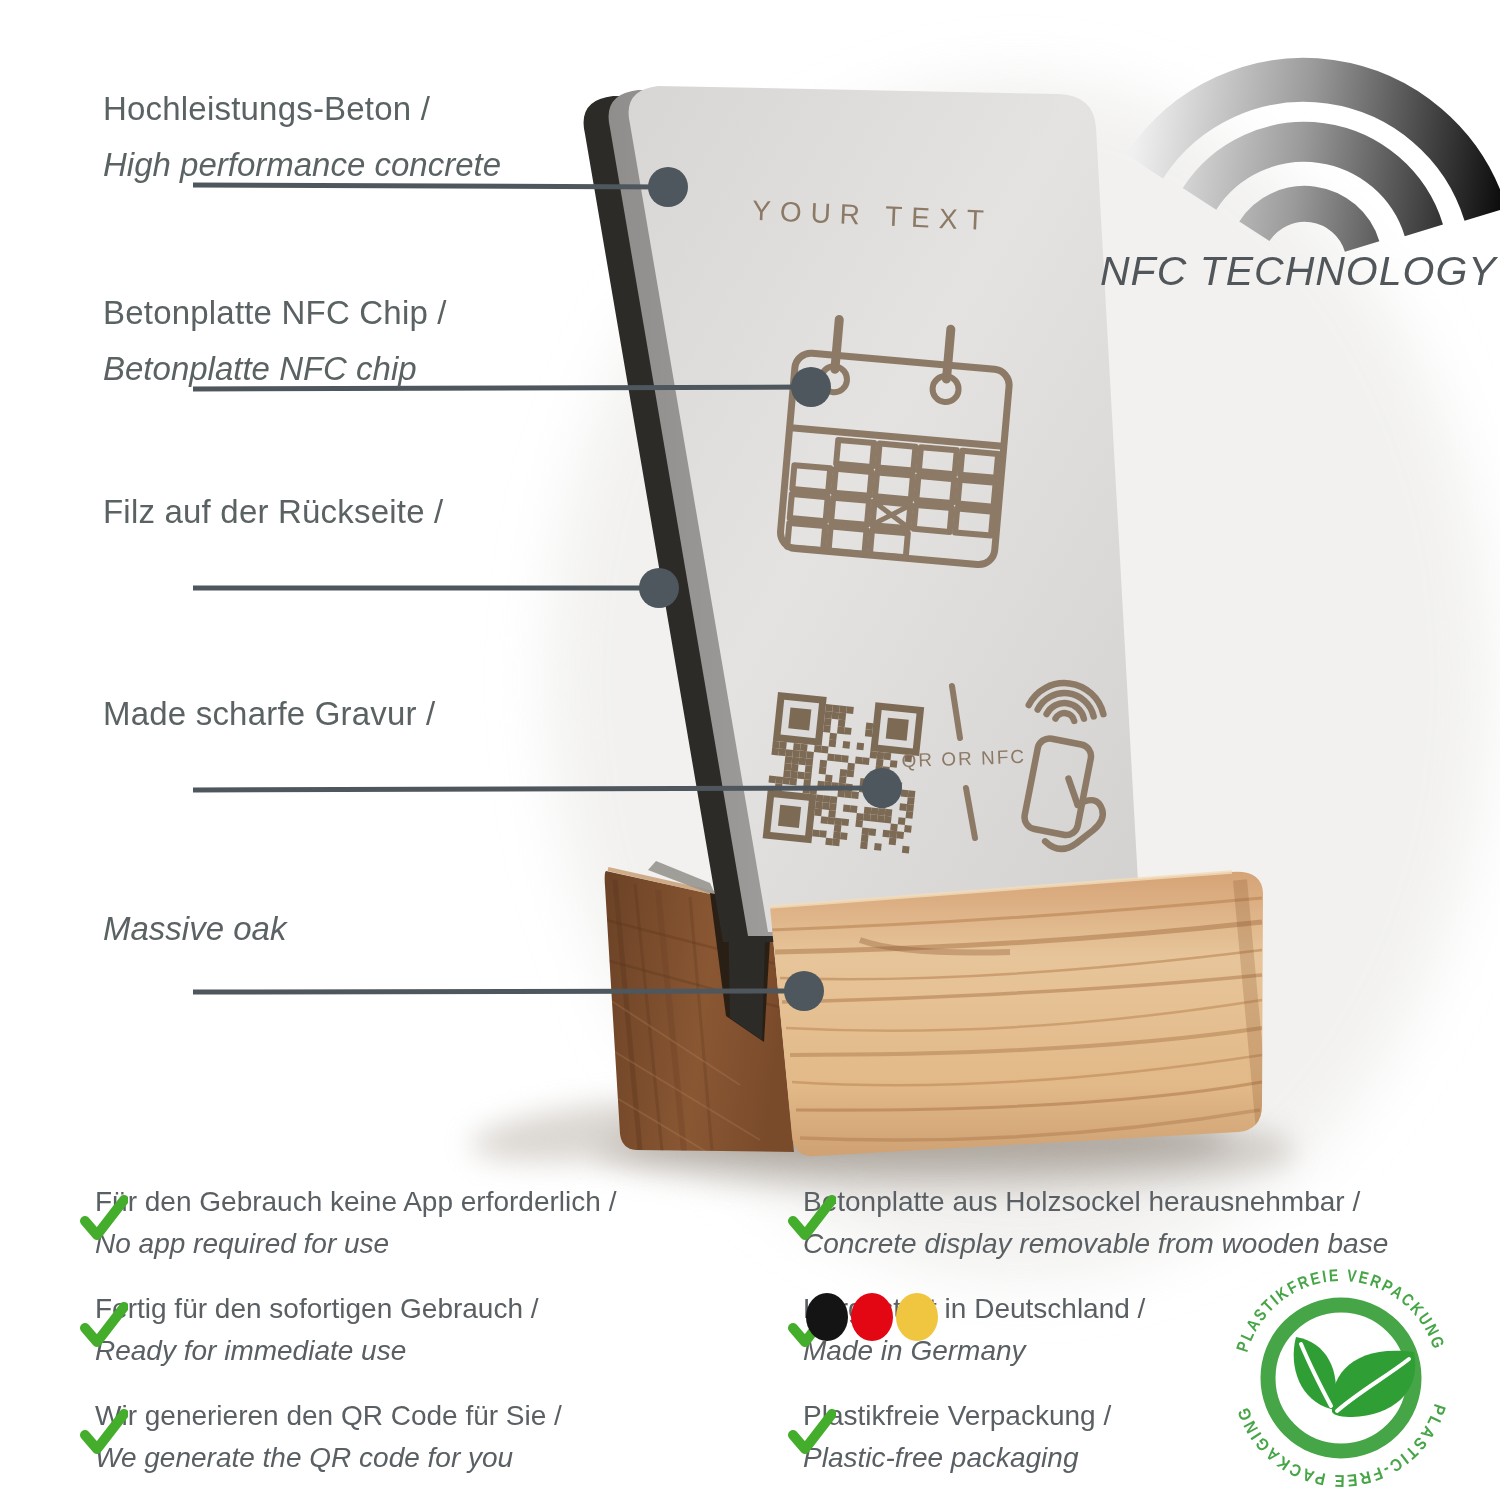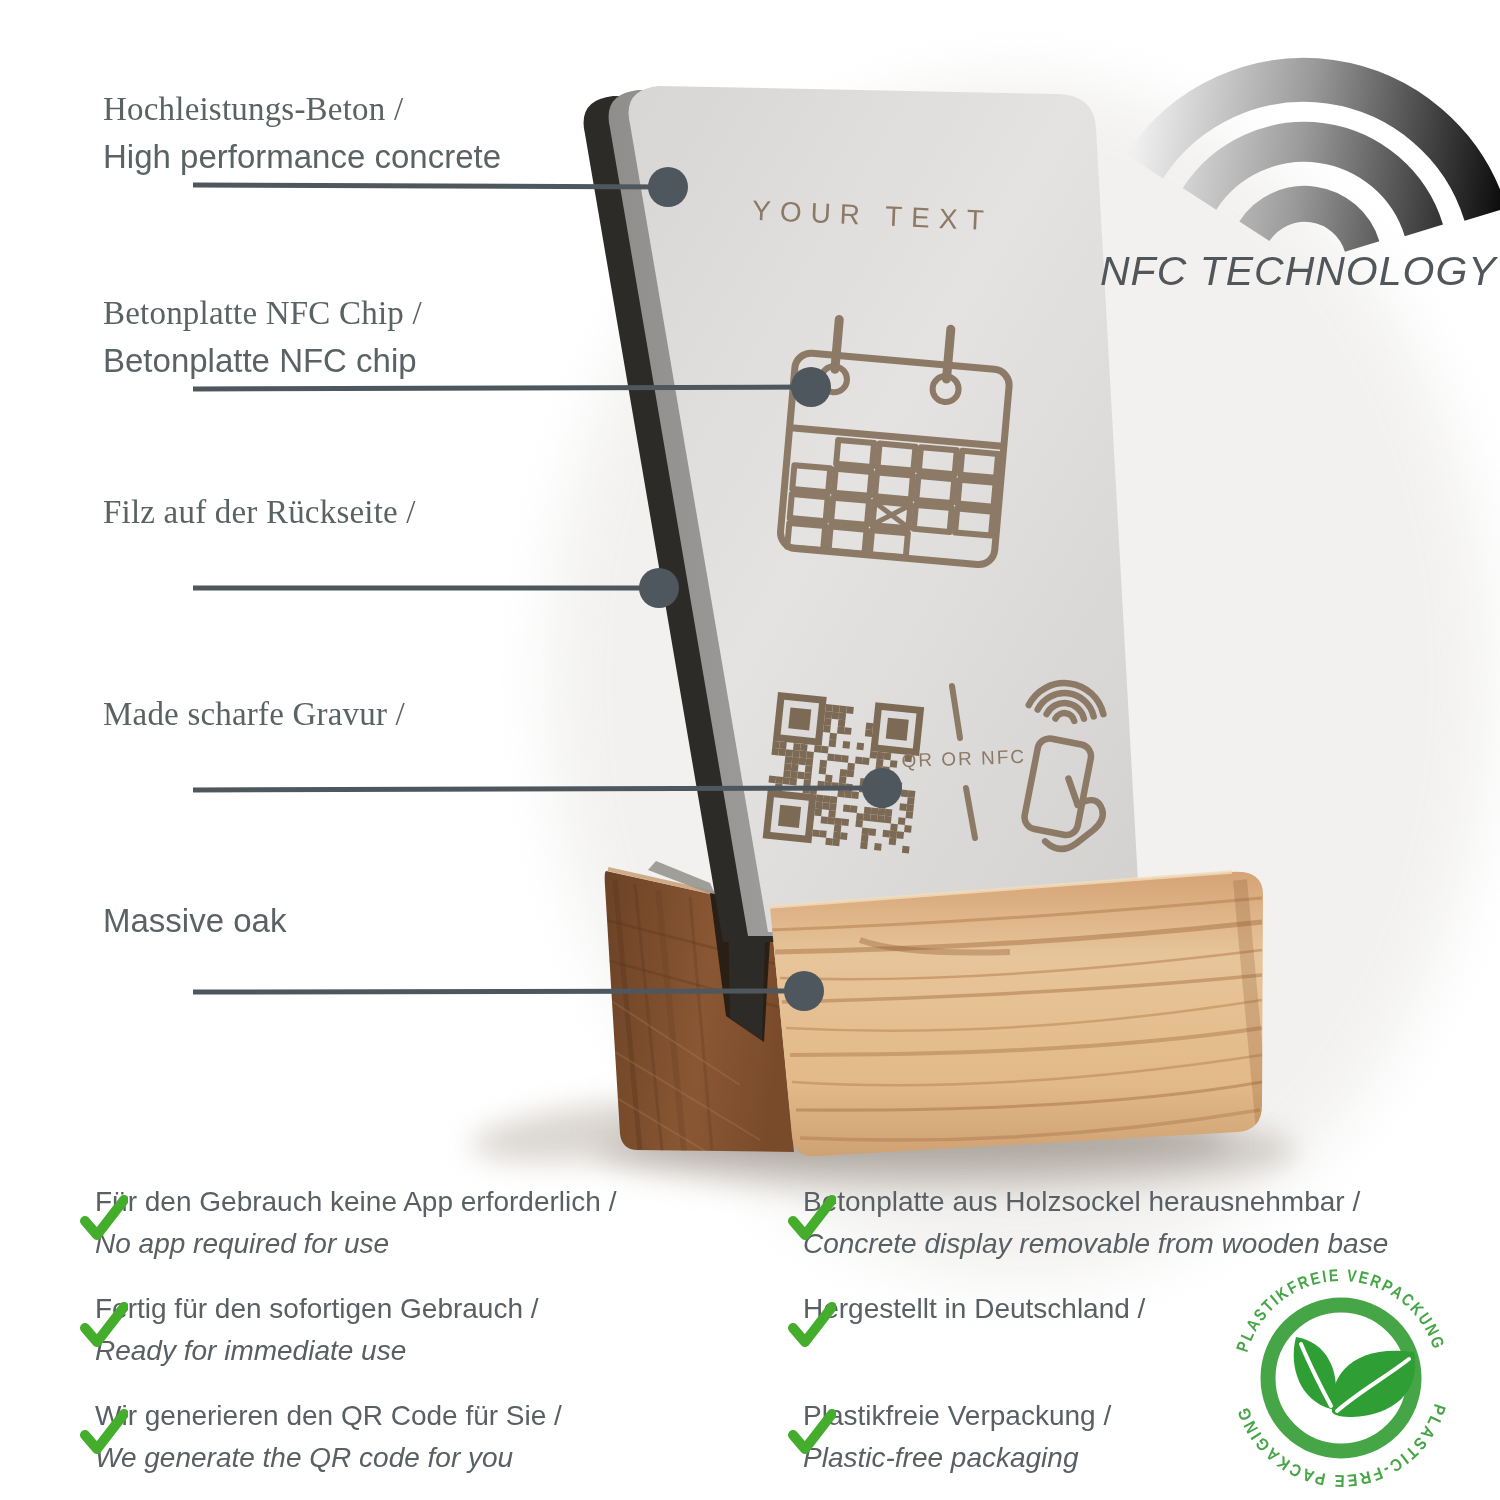--- a/index.html
+++ b/index.html
@@ -1,21 +1,21 @@
 <!DOCTYPE html>
 <html><head>
 <meta charset="utf-8">
 <style>
   html,body{margin:0;padding:0;background:#ffffff;}
   .stage{position:relative;width:1500px;height:1500px;overflow:hidden;background:#ffffff;
          font-family:"Liberation Sans", sans-serif;}
   svg{position:absolute;left:0;top:0;}
   .callout{position:absolute;left:103px;color:#5b6264;}
-  .callout .de{font-size:33px;line-height:1.3;letter-spacing:.2px;font-family:Liberation Serif, serif;}
-  .callout .en{font-size:33px;line-height:1.3;margin-top:5px;}
+  .callout .de{font-size:33px;line-height:1.3;letter-spacing:.2px;}
+  .callout .en{font-size:33px;line-height:1.3;font-style:italic;margin-top:13px;}
   .nfc-title{position:absolute;left:1100px;top:248px;width:396px;text-align:left;
              font-size:41px;font-style:italic;color:#51565a;letter-spacing:1px;white-space:nowrap;}
   .feature{position:absolute;display:flex;align-items:flex-start;}
   .feature .check{flex:0 0 auto;margin-top:10px;}
   .feature .txt{margin-left:15px;color:#595f62;}
   .feature .de{font-size:28px;line-height:1.3;}
   .feature .en{font-size:28px;line-height:1.3;font-style:italic;margin-top:6px;display:flex;align-items:center;}
   .flagdots{margin-left:16px;}
   .col-l{left:80px;} .col-r{left:788px;}
   .row1{top:1184px;} .row2{top:1291px;} .row3{top:1398px;}
@@ -407,20 +407,28 @@
         <div class="de">Betonplatte aus Holzsockel herausnehmbar /</div>
   <div class="en">Concrete display removable from wooden base</div>
       </div>
 </div>
 <div class="feature col-r row2">
   <svg class="check" width="48" height="48">
         <path d="M5 27 L17 41 L44 6" stroke="#44ad2b" stroke-width="10" fill="none" stroke-linecap="round" stroke-linejoin="round"></path>
       </svg>
   <div class="txt">
         <div class="de">Hergestellt in Deutschland /</div>
+  <div class="en">
+          <span>Made in Germany</span>
+    <svg class="flagdots" width="140" height="52">
+      <ellipse cx="23" cy="26" rx="21" ry="24" fill="#141414"></ellipse>
+      <ellipse cx="68" cy="26" rx="21" ry="24" fill="#e30613"></ellipse>
+      <ellipse cx="113" cy="26" rx="21" ry="24" fill="#f0c540"></ellipse>
+    </svg>
+        </div>
       </div>
 </div>
 <div class="feature col-r row3">
   <svg class="check" width="48" height="48">
         <path d="M5 27 L17 41 L44 6" stroke="#44ad2b" stroke-width="10" fill="none" stroke-linecap="round" stroke-linejoin="round"></path>
       </svg>
   <div class="txt">
         <div class="de">Plastikfreie Verpackung /</div>
   <div class="en">Plastic-free packaging</div>
       </div>

